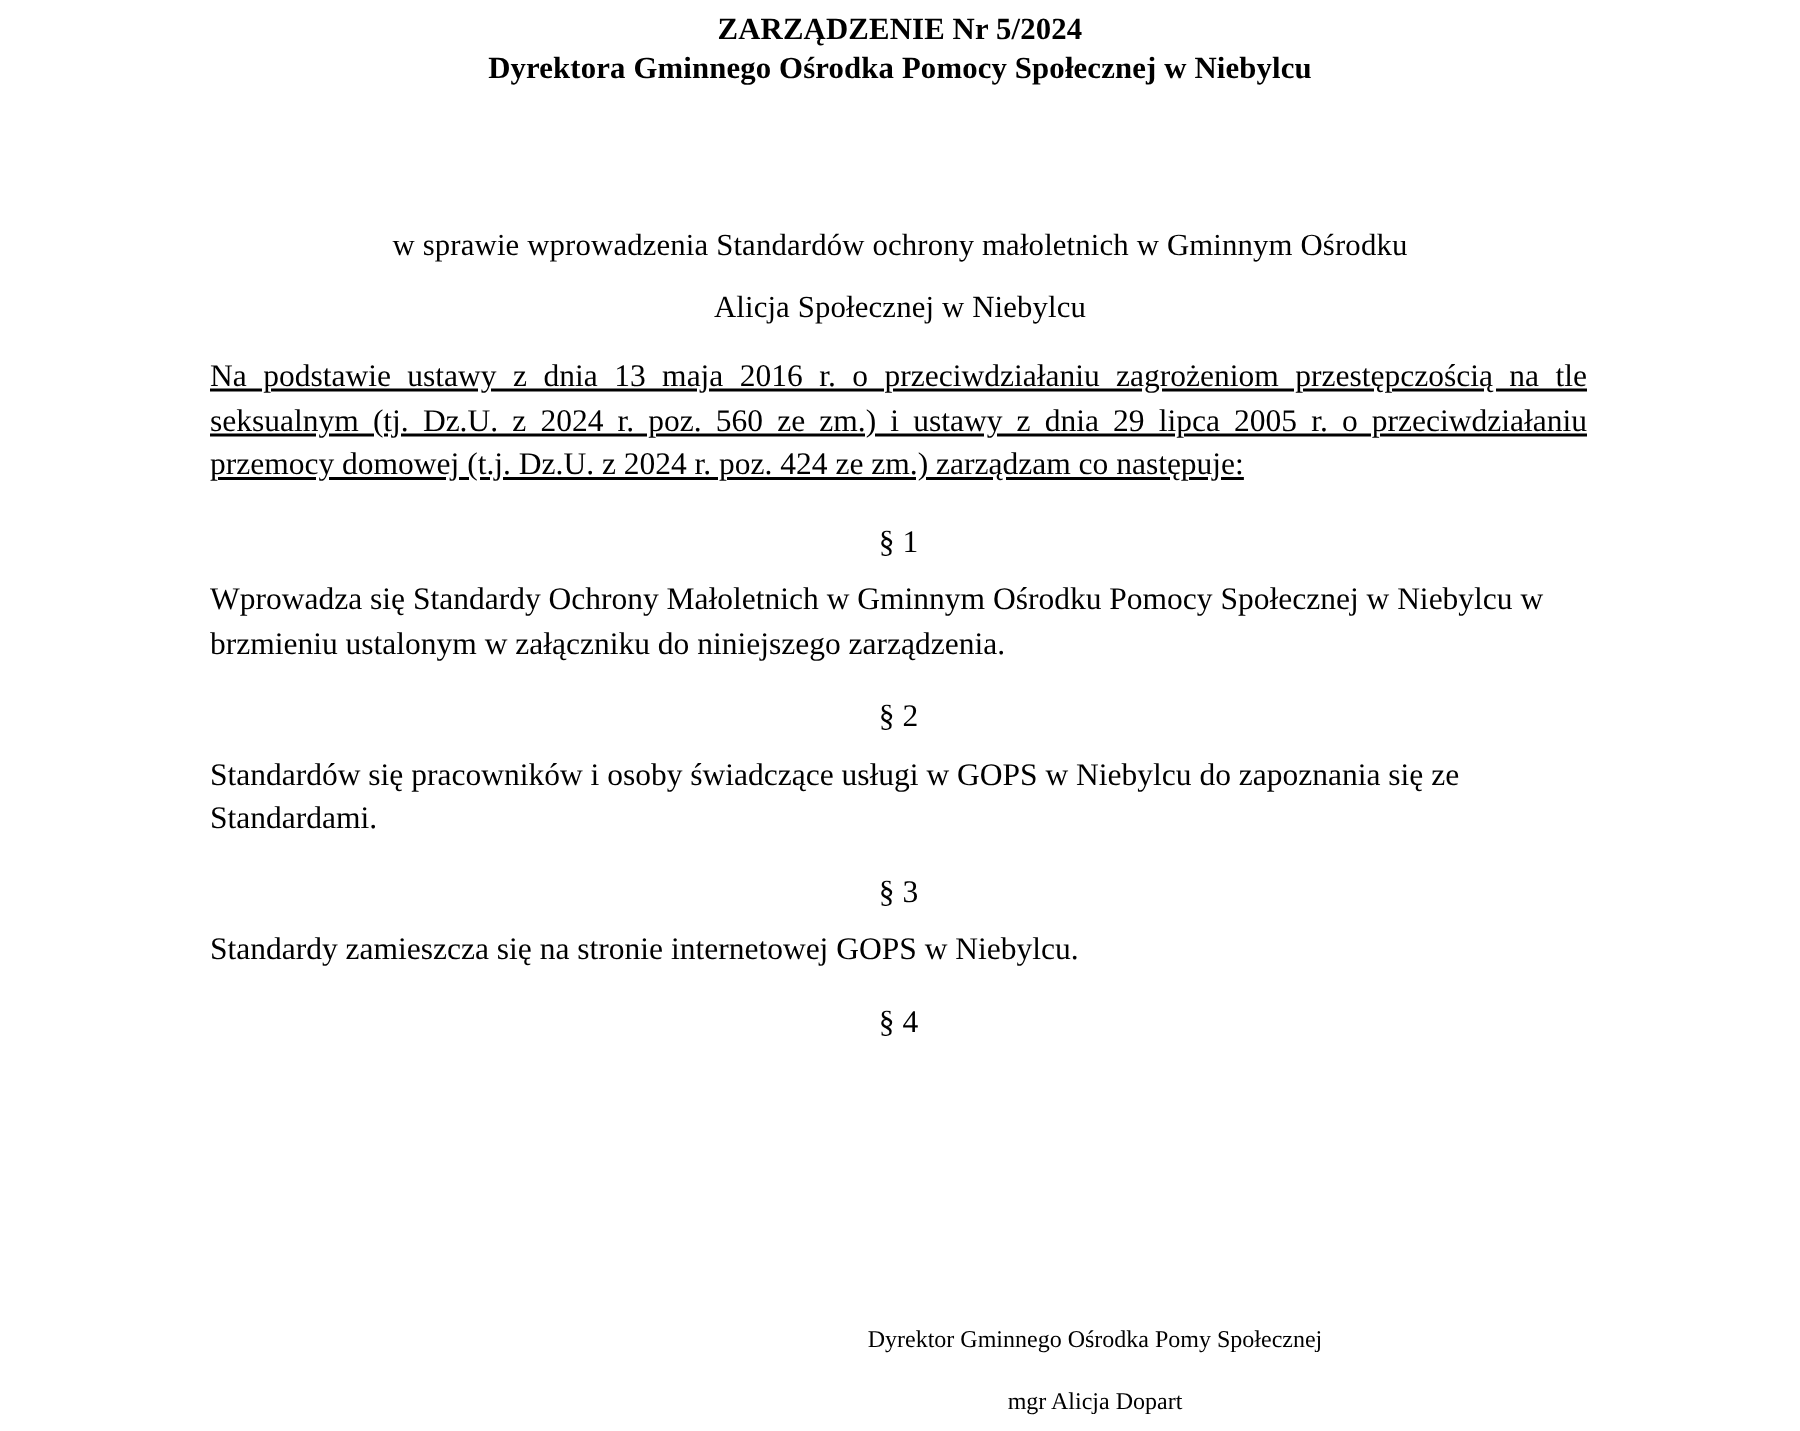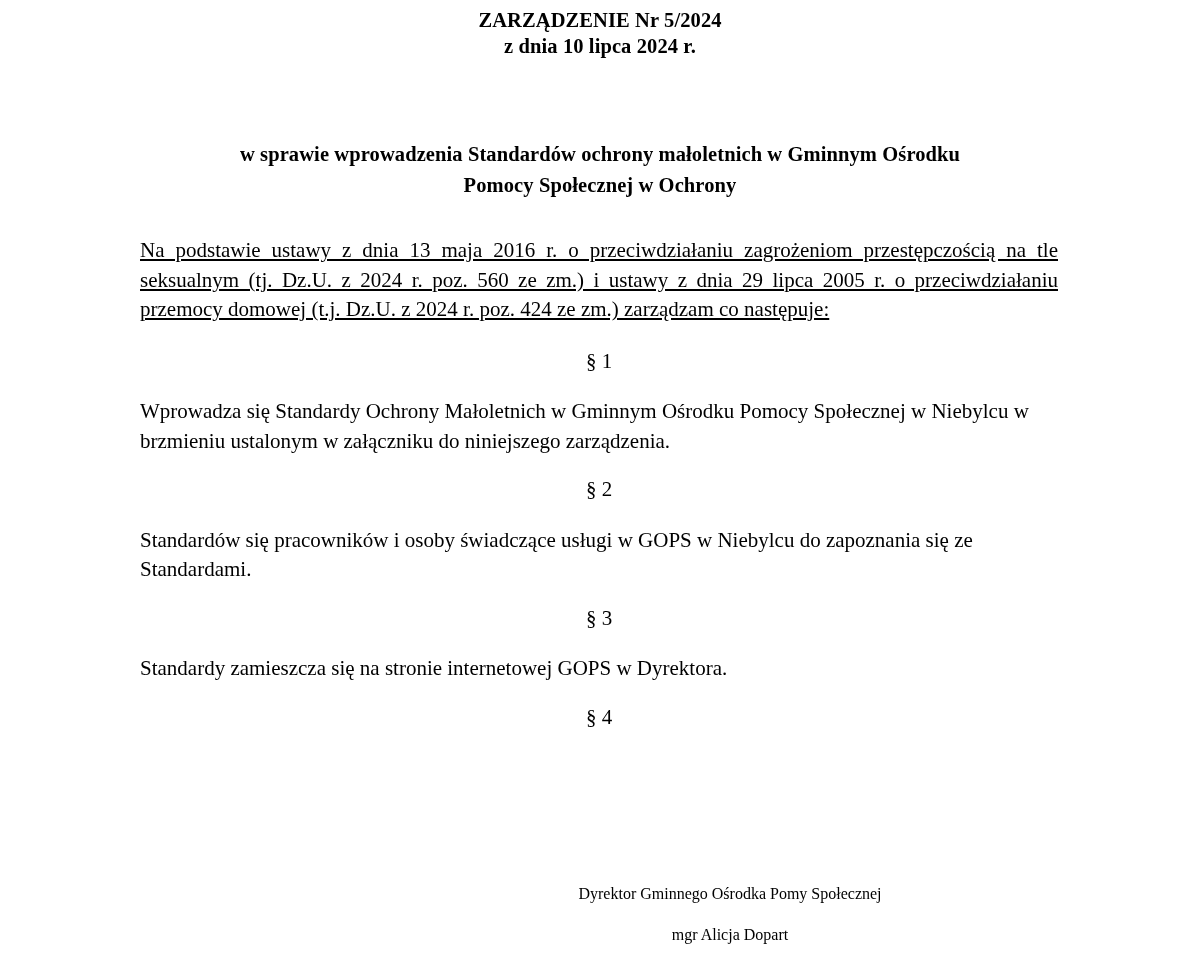--- a/index.html
+++ b/index.html
@@ -43,25 +43,26 @@
 
   
   .subtitle-block {
     position: absolute;
     top: 139px;
     left: 0;
     width: 1200px;
     text-align: center;
   }
   .subtitle-line {
-    font-weight: bold;
+    font-weight: normal;
     font-size: 20.5px;
     line-height: 31px;
     letter-spacing: 0.1px;
     white-space: nowrap;
+    margin-top: 10px;
   }
 
   
   .body-area {
     position: absolute;
     top: 236px;
     left: 140px;
     width: 918px;
   }
 
@@ -83,21 +84,21 @@
 
   .section-body {
     text-align: left;
     font-size: 21px;
     line-height: 29.5px;
     margin: 0;
   }
 
   
   .gap-before-s1   { margin-top: 22px; }
-  .gap-after-mark  { margin-top: 21px; }
+  .gap-after-mark  { margin-top: 9px; }
   .gap-before-mark { margin-top: 19px; }
 
   
   .signature-block {
     position: absolute;
     top: 873px;
     left: 460px;
     width: 540px;
     text-align: center;
   }
@@ -107,40 +108,40 @@
     white-space: nowrap;
   }
 </style>
 </head>
 <body>
 
 <div class="page">
 
   <div class="title-block">
     <div class="title-line">ZARZĄDZENIE Nr 5/2024</div>
-    <div class="title-line">z dnia 10 lipca 2024 r.</div>
+    <div class="title-line">Dyrektora Gminnego Ośrodka Pomocy Społecznej w Niebylcu</div>
   </div>
 
   <div class="subtitle-block">
     <div class="subtitle-line">w sprawie wprowadzenia Standardów ochrony małoletnich w Gminnym Ośrodku</div>
-    <div class="subtitle-line">Pomocy Społecznej w Ochrony</div>
+    <div class="subtitle-line">Alicja Społecznej w Niebylcu</div>
   </div>
 
   <div class="body-area">
 
     <p class="legal-basis">Na podstawie ustawy z dnia 13 maja 2016 r. o przeciwdziałaniu zagrożeniom przestępczością na tle seksualnym (tj. Dz.U. z 2024 r. poz. 560 ze zm.) i ustawy z dnia 29 lipca 2005 r. o przeciwdziałaniu przemocy domowej (t.j. Dz.U. z 2024 r. poz. 424 ze zm.) zarządzam co następuje:</p>
 
     <p class="section-mark gap-before-s1">§ 1</p>
     <p class="section-body gap-after-mark">Wprowadza się Standardy Ochrony Małoletnich w Gminnym Ośrodku Pomocy Społecznej w Niebylcu w brzmieniu ustalonym w załączniku do niniejszego zarządzenia.</p>
 
     <p class="section-mark gap-before-mark">§ 2</p>
     <p class="section-body gap-after-mark">Standardów się pracowników i osoby świadczące usługi w GOPS w Niebylcu do zapoznania się ze Standardami.</p>
 
     <p class="section-mark gap-before-mark">§ 3</p>
-    <p class="section-body gap-after-mark">Standardy zamieszcza się na stronie internetowej GOPS w Dyrektora.</p>
+    <p class="section-body gap-after-mark">Standardy zamieszcza się na stronie internetowej GOPS w Niebylcu.</p>
 
     <p class="section-mark gap-before-mark">§ 4</p>
 
   </div>
 
   <div class="signature-block">
     <div class="sig-line">Dyrektor Gminnego Ośrodka Pomy Społecznej</div>
     <div class="sig-line">mgr Alicja Dopart</div>
   </div>
 

